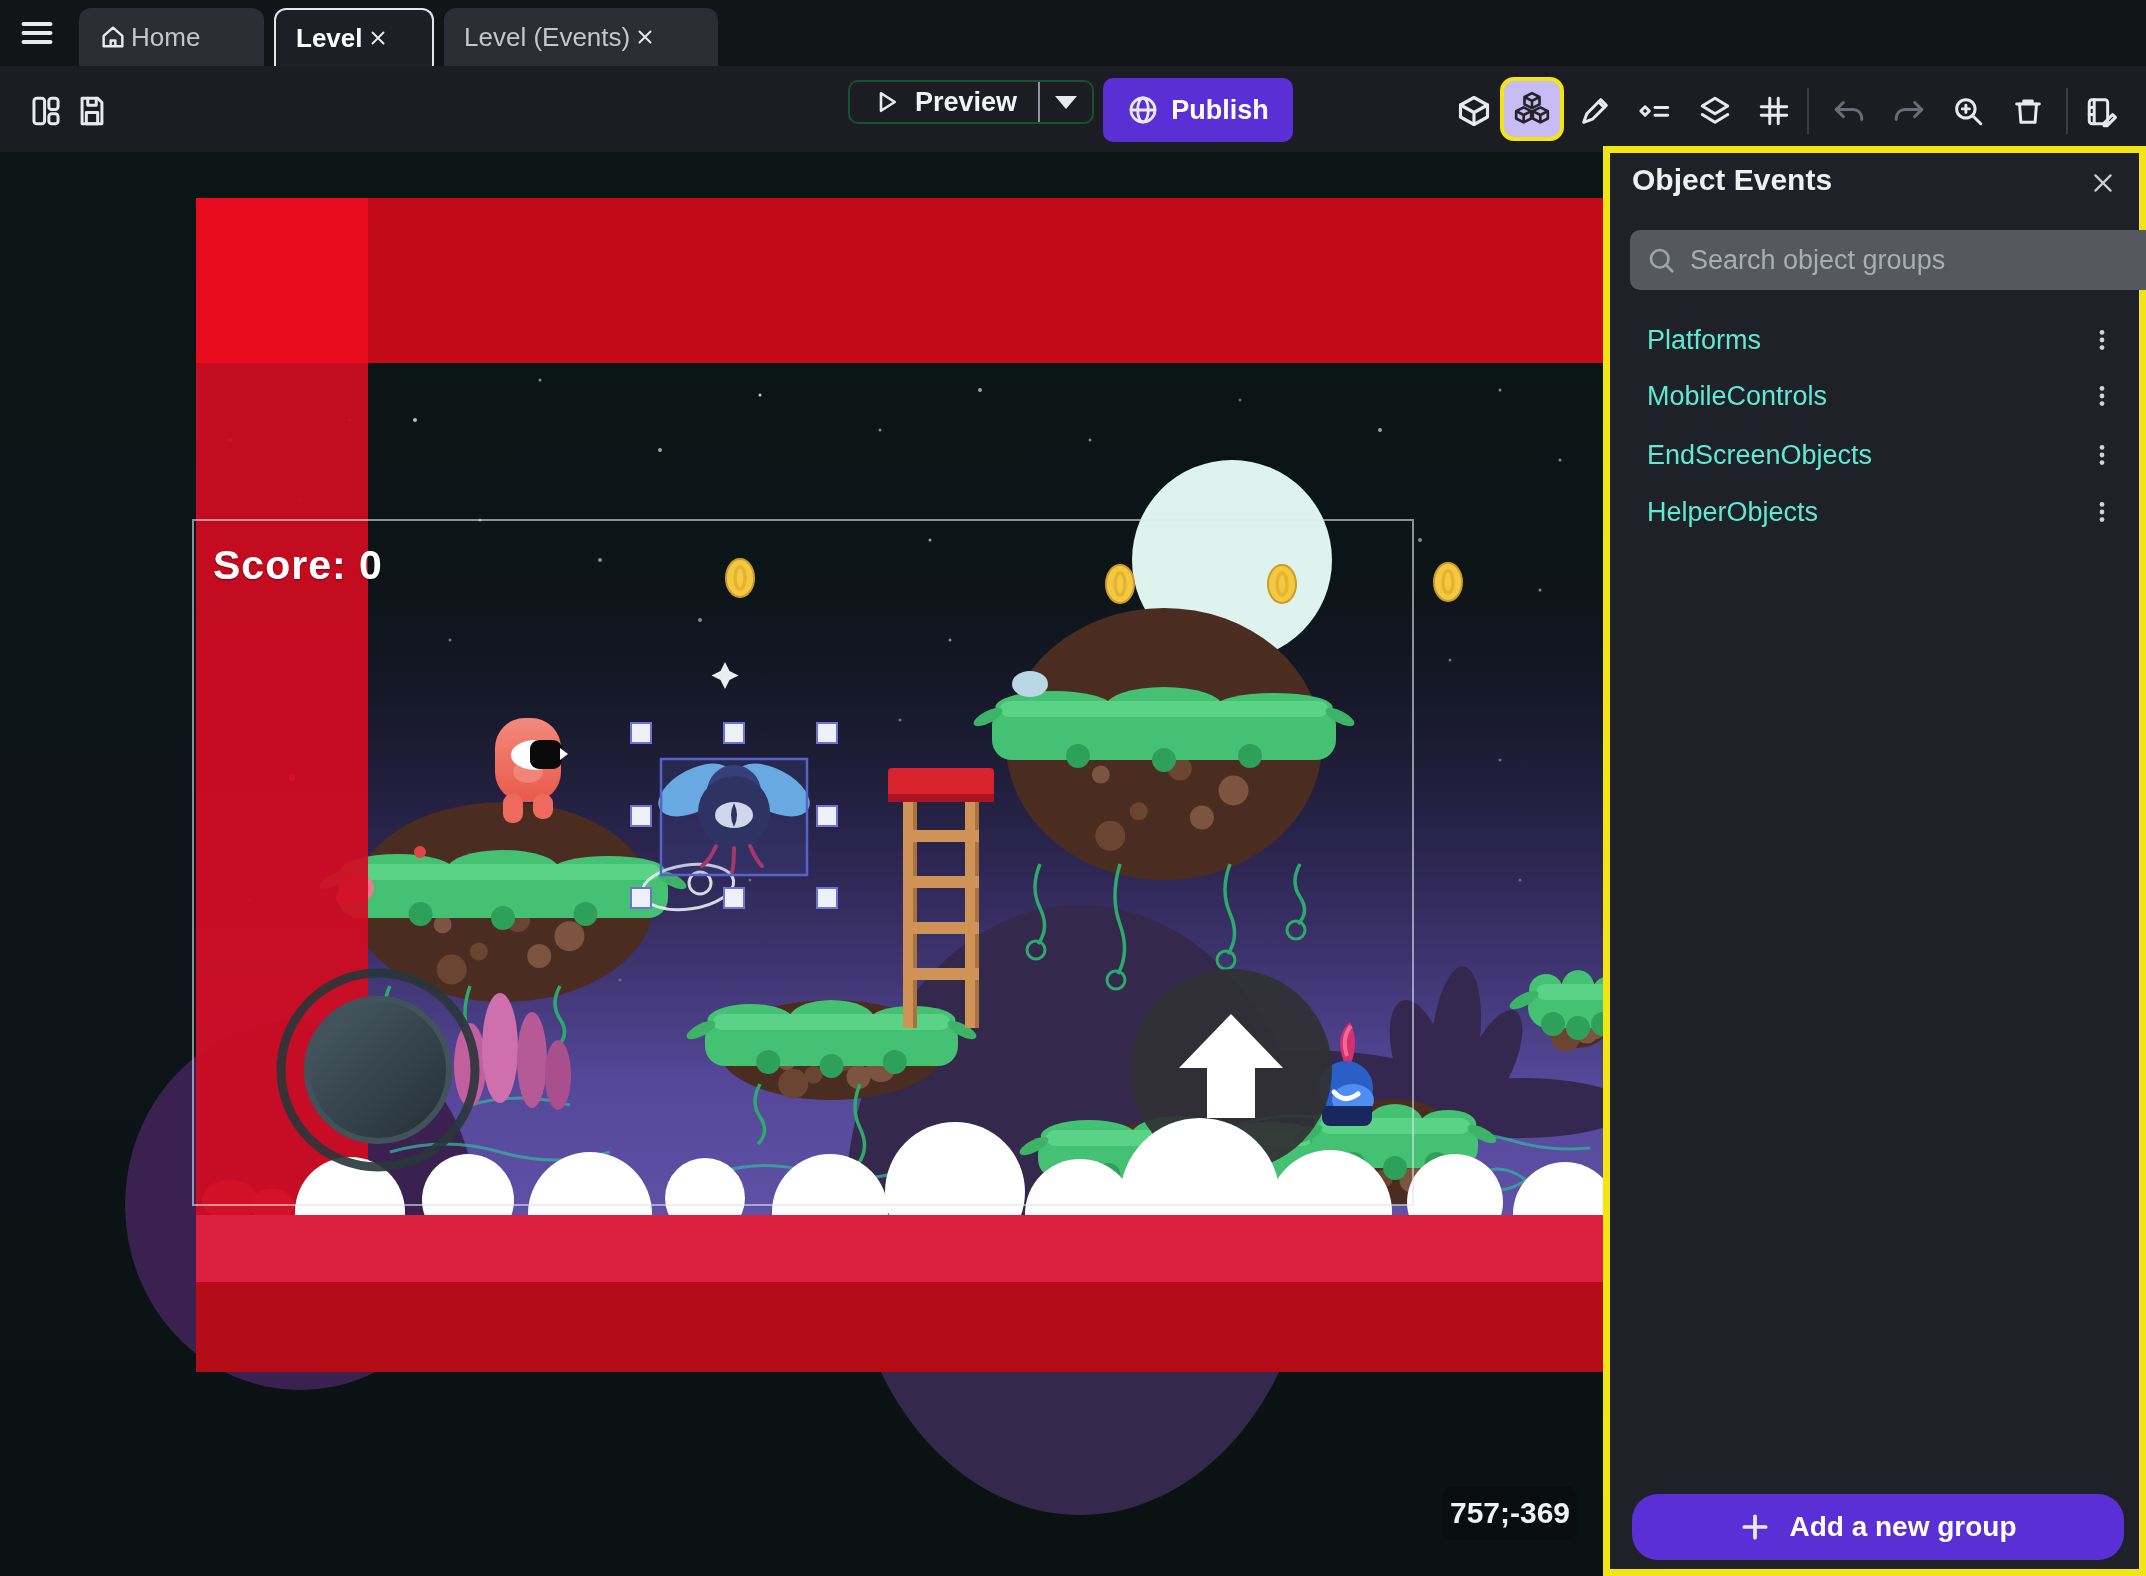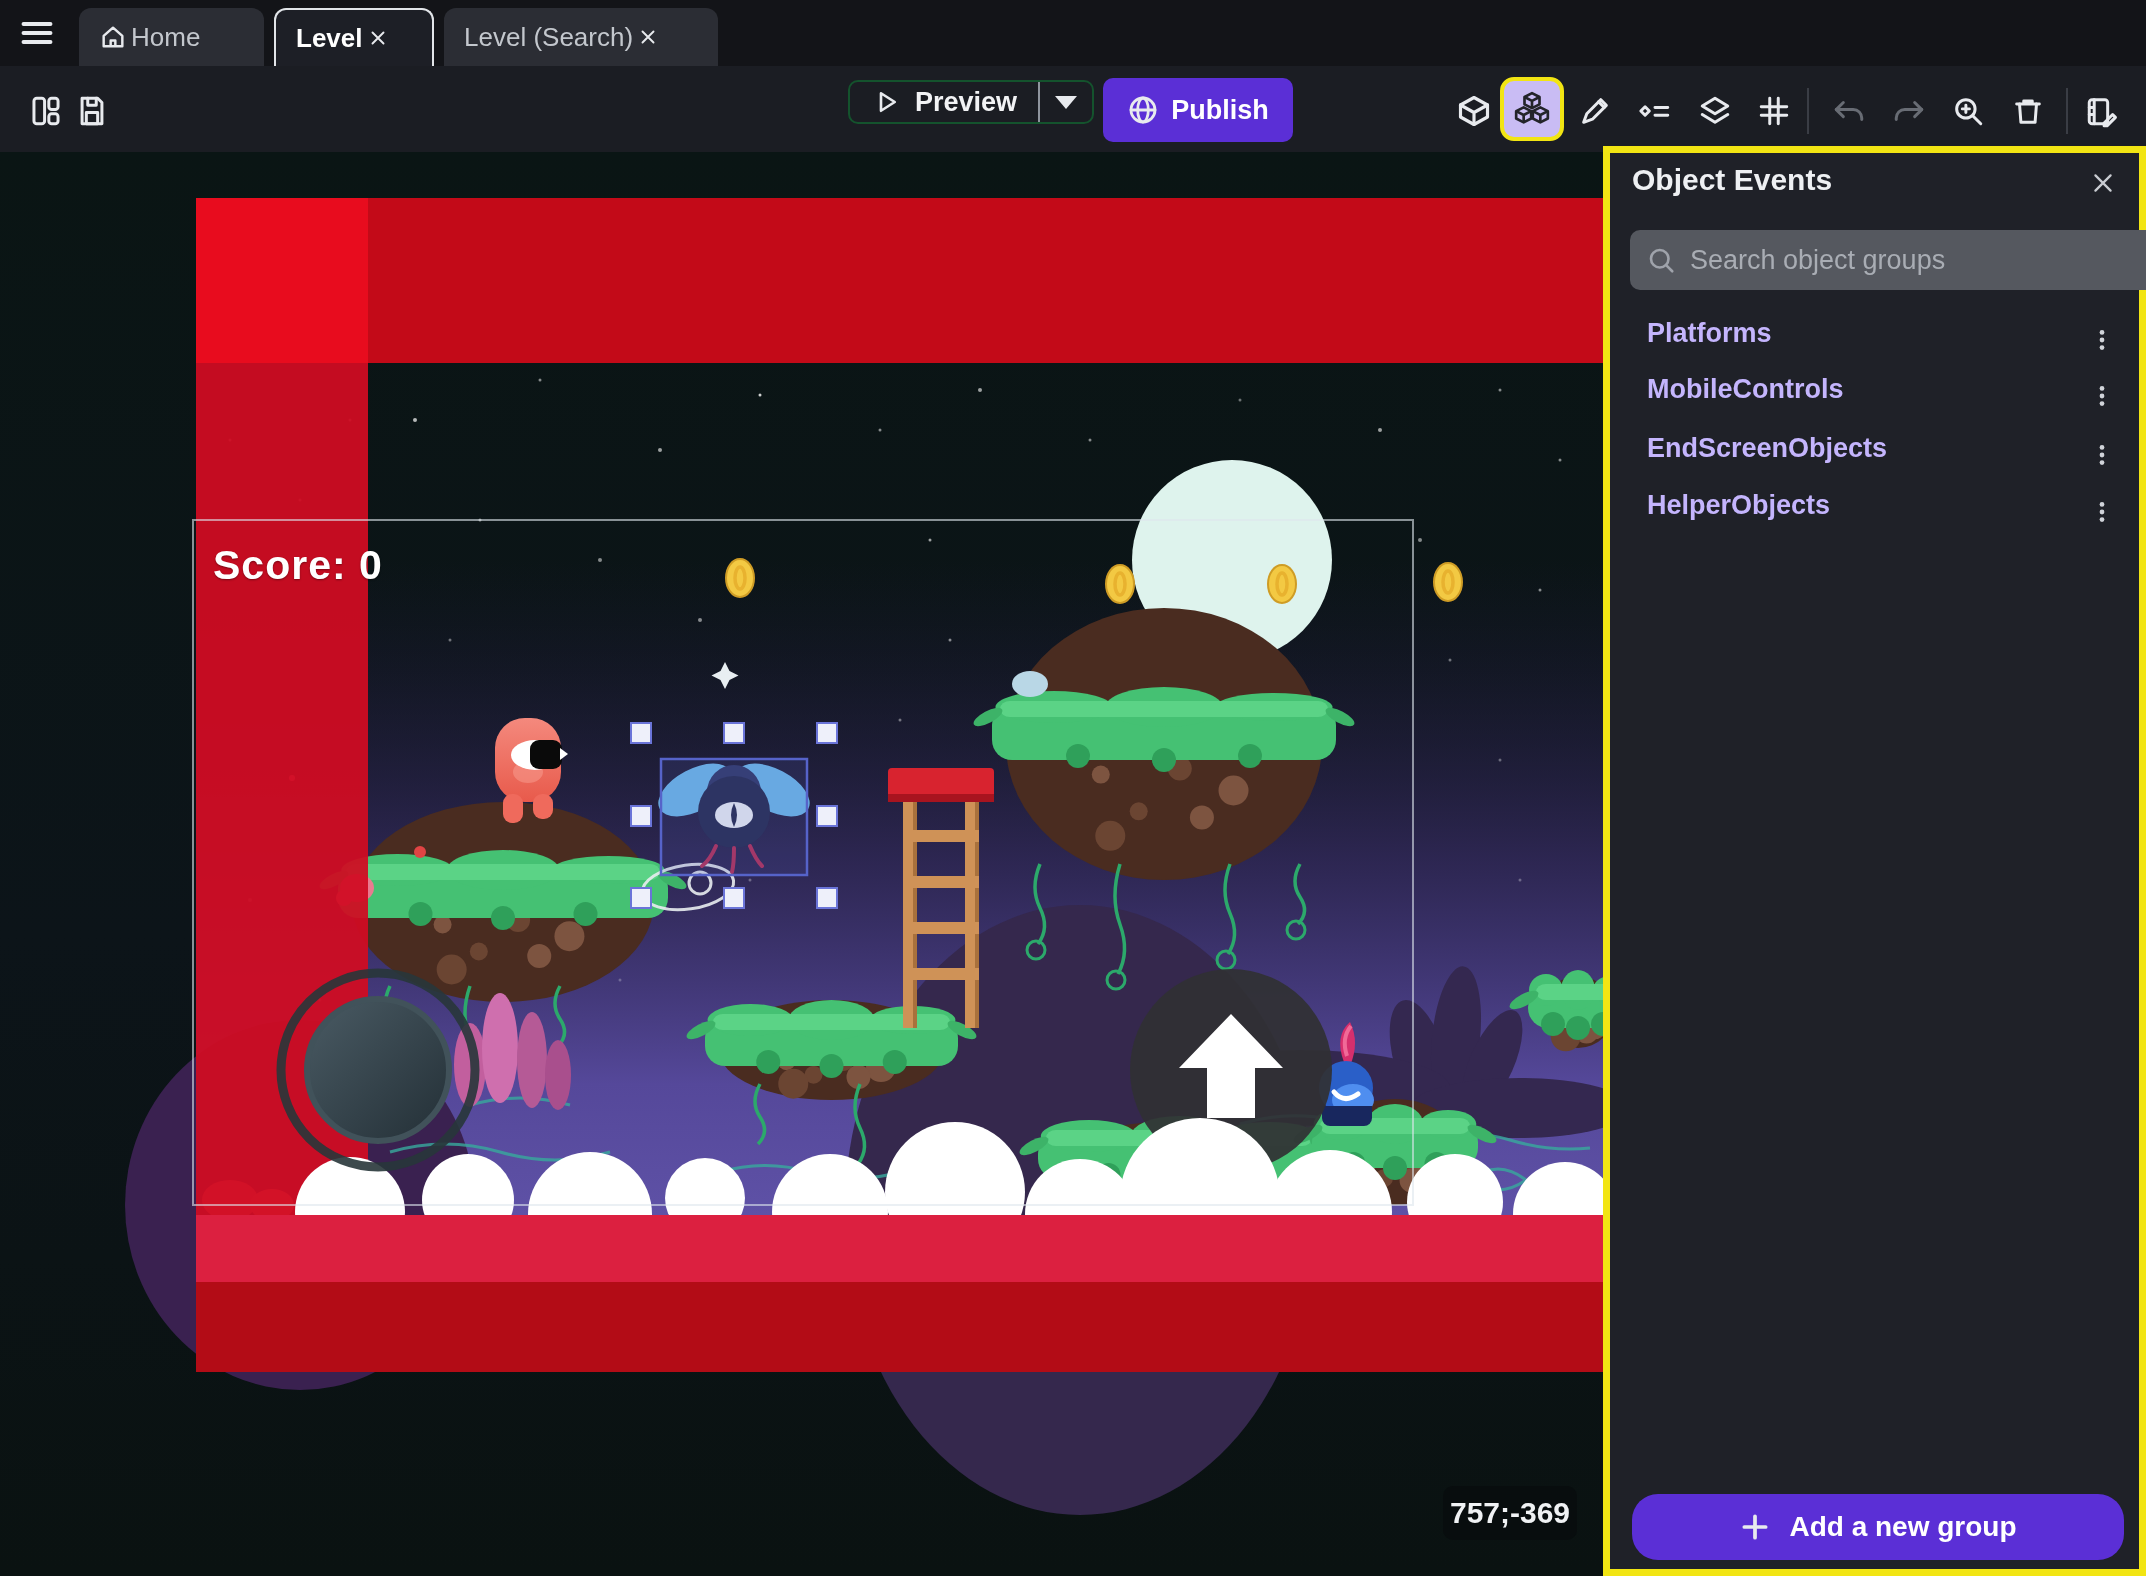--- a/index.html
+++ b/index.html
@@ -35,22 +35,22 @@
     border-radius:10px;display:flex;align-items:center;justify-content:center;font-size:30px;font-weight:bold;color:#f0f2f4;}
   
   #panel{position:absolute;left:1603px;top:146px;width:543px;height:1430px;border:7px solid #f2e513;
     background:#1f2128;box-sizing:border-box;}
   #panel-title{position:absolute;left:22px;top:10px;font-size:30px;font-weight:600;color:#eef0f3;}
   #panel-close{position:absolute;right:14px;top:8px;width:44px;height:44px;display:flex;align-items:center;justify-content:center;}
   #search-box{position:absolute;left:20px;top:77px;width:597px;height:60px;background:#55585f;border-radius:10px;
     display:flex;align-items:center;gap:12px;padding:0 16px;box-sizing:border-box;}
   #search-input{flex:1;background:transparent;border:none;outline:none;font-size:27px;color:#e8eaee;font-family:"Liberation Sans",sans-serif;}
   #search-input::placeholder{color:#a9adb4;}
-  .panel-row{position:absolute;left:14px;right:14px;height:44px;display:flex;
-    font-size:27px;font-weight:700;color:#c4b5fd;border-radius:8px;}
+  .panel-row{position:absolute;left:14px;right:14px;height:44px;display:flex;align-items:center;
+    font-size:27px;font-weight:400;color:#5eead4;border-radius:8px;}
   .panel-row .lbl{margin-left:23px;}
   .panel-row .kebab{margin-left:auto;margin-right:10px;display:flex;align-items:center;}
   #add-group-btn{position:absolute;left:22px;top:1341px;width:492px;height:66px;background:#5b2fd6;border-radius:26px;
     display:flex;align-items:center;justify-content:center;gap:18px;font-size:28px;font-weight:bold;color:#fff;}
 </style>
 </head>
 <body>
 
 <div id="app">
 
@@ -70,21 +70,21 @@
     </div>
     <div class="tab active" style="left:274px;width:160px;">
       <span>Level</span>
       <span>
         <svg width="22" height="22" viewBox="0 0 24 24">
             <path class="stroke-ic" d="M6 6l12 12M18 6 6 18"></path>
           </svg>
       </span>
     </div>
     <div class="tab" style="left:444px;width:274px;">
-      <span>Level (Search)</span>
+      <span>Level (Events)</span>
       <span>
         <svg width="22" height="22" viewBox="0 0 24 24">
             <path class="stroke-ic" d="M6 6l12 12M18 6 6 18"></path>
           </svg>
       </span>
     </div>
   </div>
 
   <div id="toolbar">
     <div class="icon-btn" style="left:24px">

